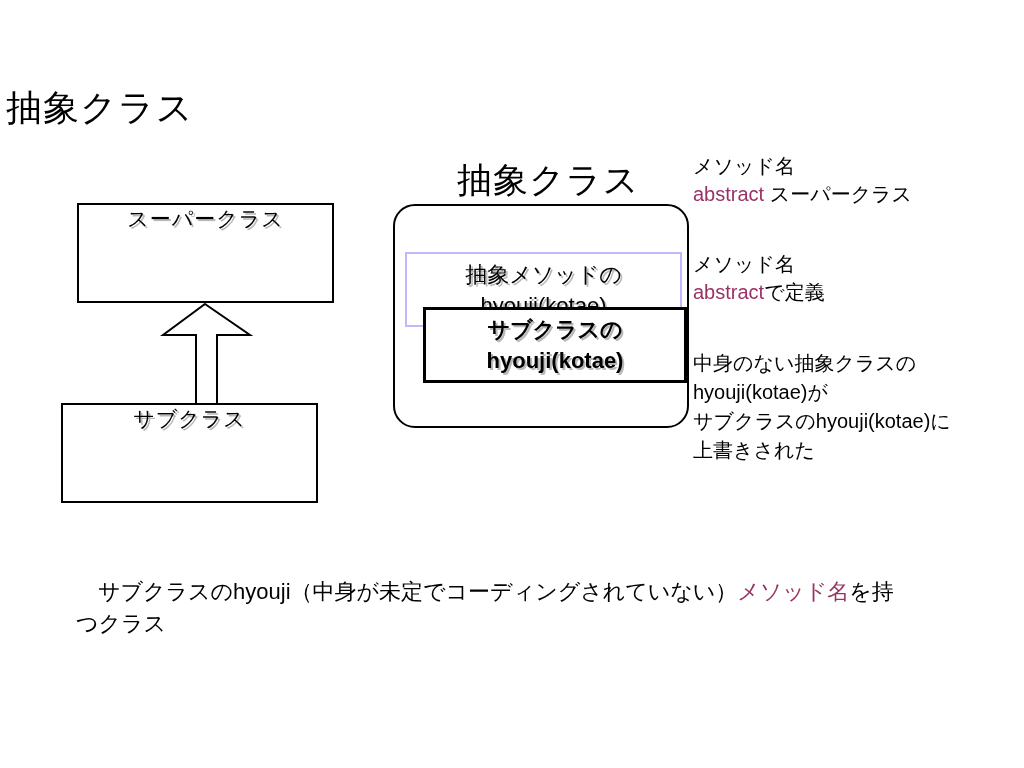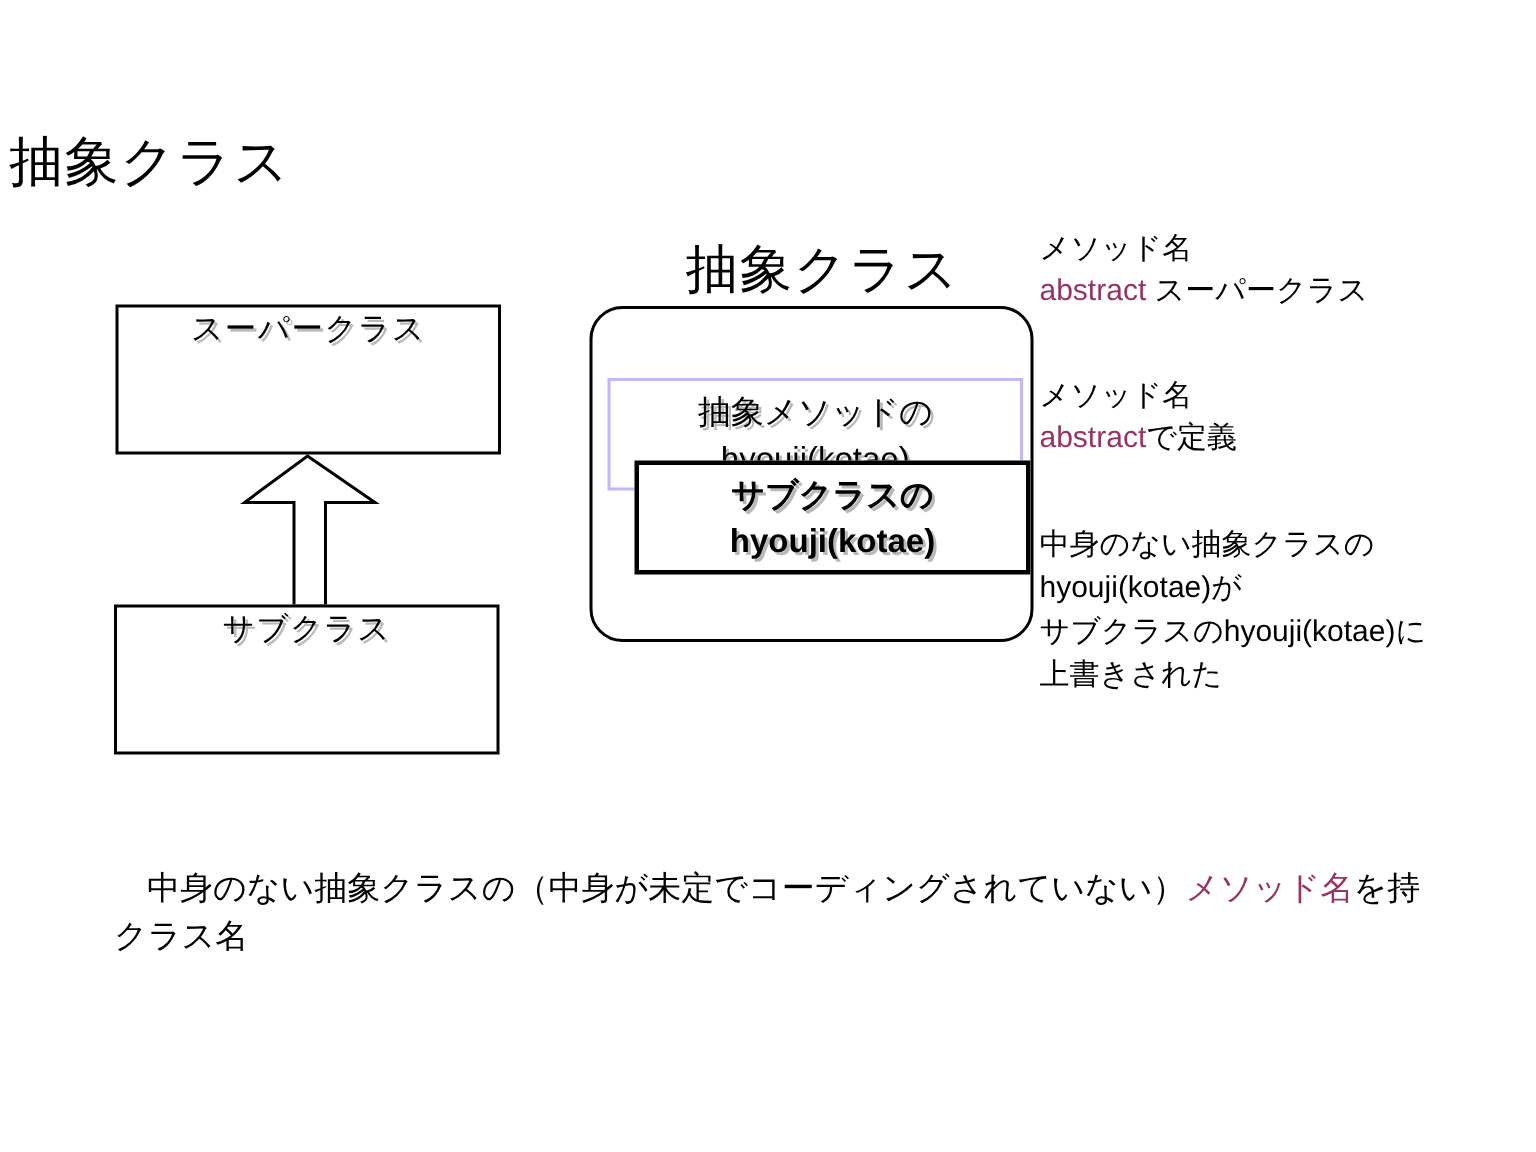--- a/index.html
+++ b/index.html
@@ -23,21 +23,21 @@
   }
   
   .rect-box {
     position: absolute;
     border: 2px solid #000;
     background: #fff;
     display: flex;
     justify-content: center;
   }
   .super-box { left: 77px; top: 203px; width: 257px; height: 100px; }
-  .sub-box   { left: 76px; top: 403px; width: 257px; height: 100px; }
+  .sub-box   { left: 61px; top: 403px; width: 257px; height: 100px; }
   .box-label {
     font-size: 21px;
     color: #000;
     text-shadow: 2px 2px 0 #b9b9b9;
     letter-spacing: 1px;
   }
   .arrow-svg { position: absolute; left: 160px; top: 302px; }
   
   .abstract-class-label {
     position: absolute;
@@ -143,17 +143,17 @@
   </div>
 
   <div class="note note-3">
     <div>中身のない抽象クラスの</div>
     <div>hyouji(kotae)が</div>
     <div>サブクラスのhyouji(kotae)に</div>
     <div>上書きされた</div>
   </div>
 
   <div class="footer">
-    <div class="line"><span>　中身のない抽象クラスの（中身が未定でコーディングされていない）</span><span class="kw">メソッド名</span><span>を持</span></div>
-    <div class="line">クラス名</div>
+    <div class="line"><span>　サブクラスのhyouji（中身が未定でコーディングされていない）</span><span class="kw">メソッド名</span><span>を持</span></div>
+    <div class="line">つクラス</div>
   </div>
 
 </div>
 
 </body></html>

